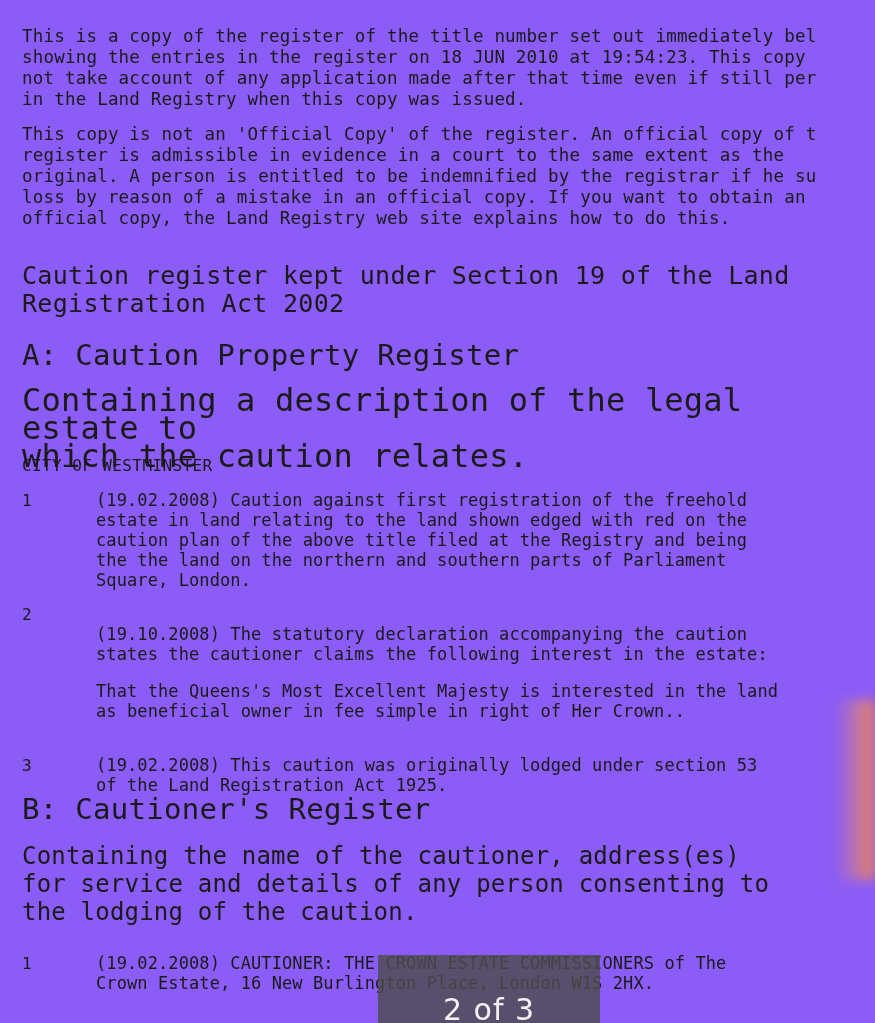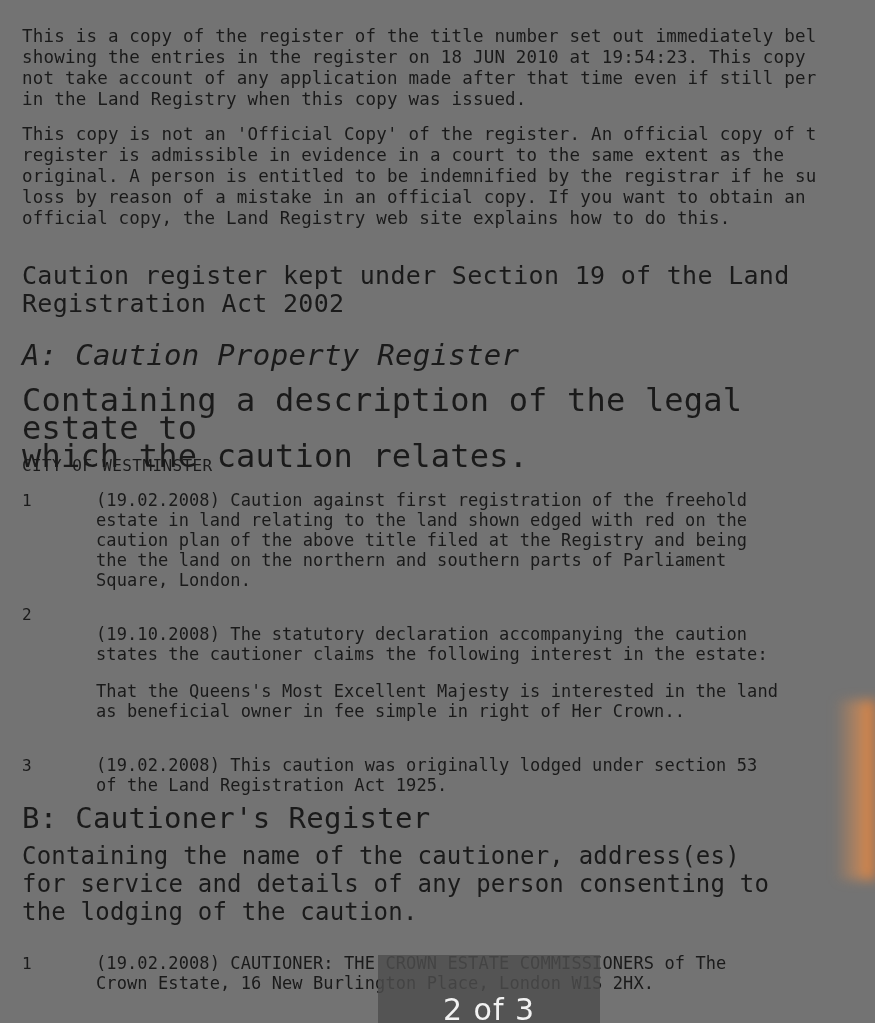--- a/index.html
+++ b/index.html
@@ -13,21 +13,21 @@
     position: relative;
     overflow: hidden;
     font-family: "DejaVu Sans Mono", monospace;
     color: #1a1a1a;
   }
   .page {
     position: absolute;
     left: 0; top: 0;
     width: 875px;
     height: 1023px;
-    background: #737373;
+    background: #8b5cf6;
     padding: 0;
     box-sizing: border-box;
   }
   .intro {
     position: absolute;
     left: 22px;
     top: 26px;
     width: 900px;
   }
   .intro p {
@@ -48,21 +48,20 @@
     white-space: pre-line;
   }
   .caution-kept {
     top: 262px;
     width: 860px;
   }
   .reg-a-title {
     top: 338px;
     font-size: 29px;
     line-height: 34px;
-    font-style: italic;
   }
   .reg-a-desc {
     top: 386px;
     width: 820px;
     font-size: 32px;
     line-height: 28px;
     letter-spacing: 0.2px;
     white-space: pre-line;
   }
   .district {
@@ -99,21 +98,20 @@
     white-space: pre-line;
   }
   .entry-body .sub {
     display: block;
     margin-top: 17px;
   }
   .reg-b-title {
     top: 792px;
     font-size: 29px;
     line-height: 34px;
-    margin-top: 9px;
   }
   .reg-b-desc {
     top: 842px;
     width: 860px;
     font-size: 24px;
     line-height: 28px;
     letter-spacing: 0.2px;
     white-space: pre-line;
   }
   .entries-b {

